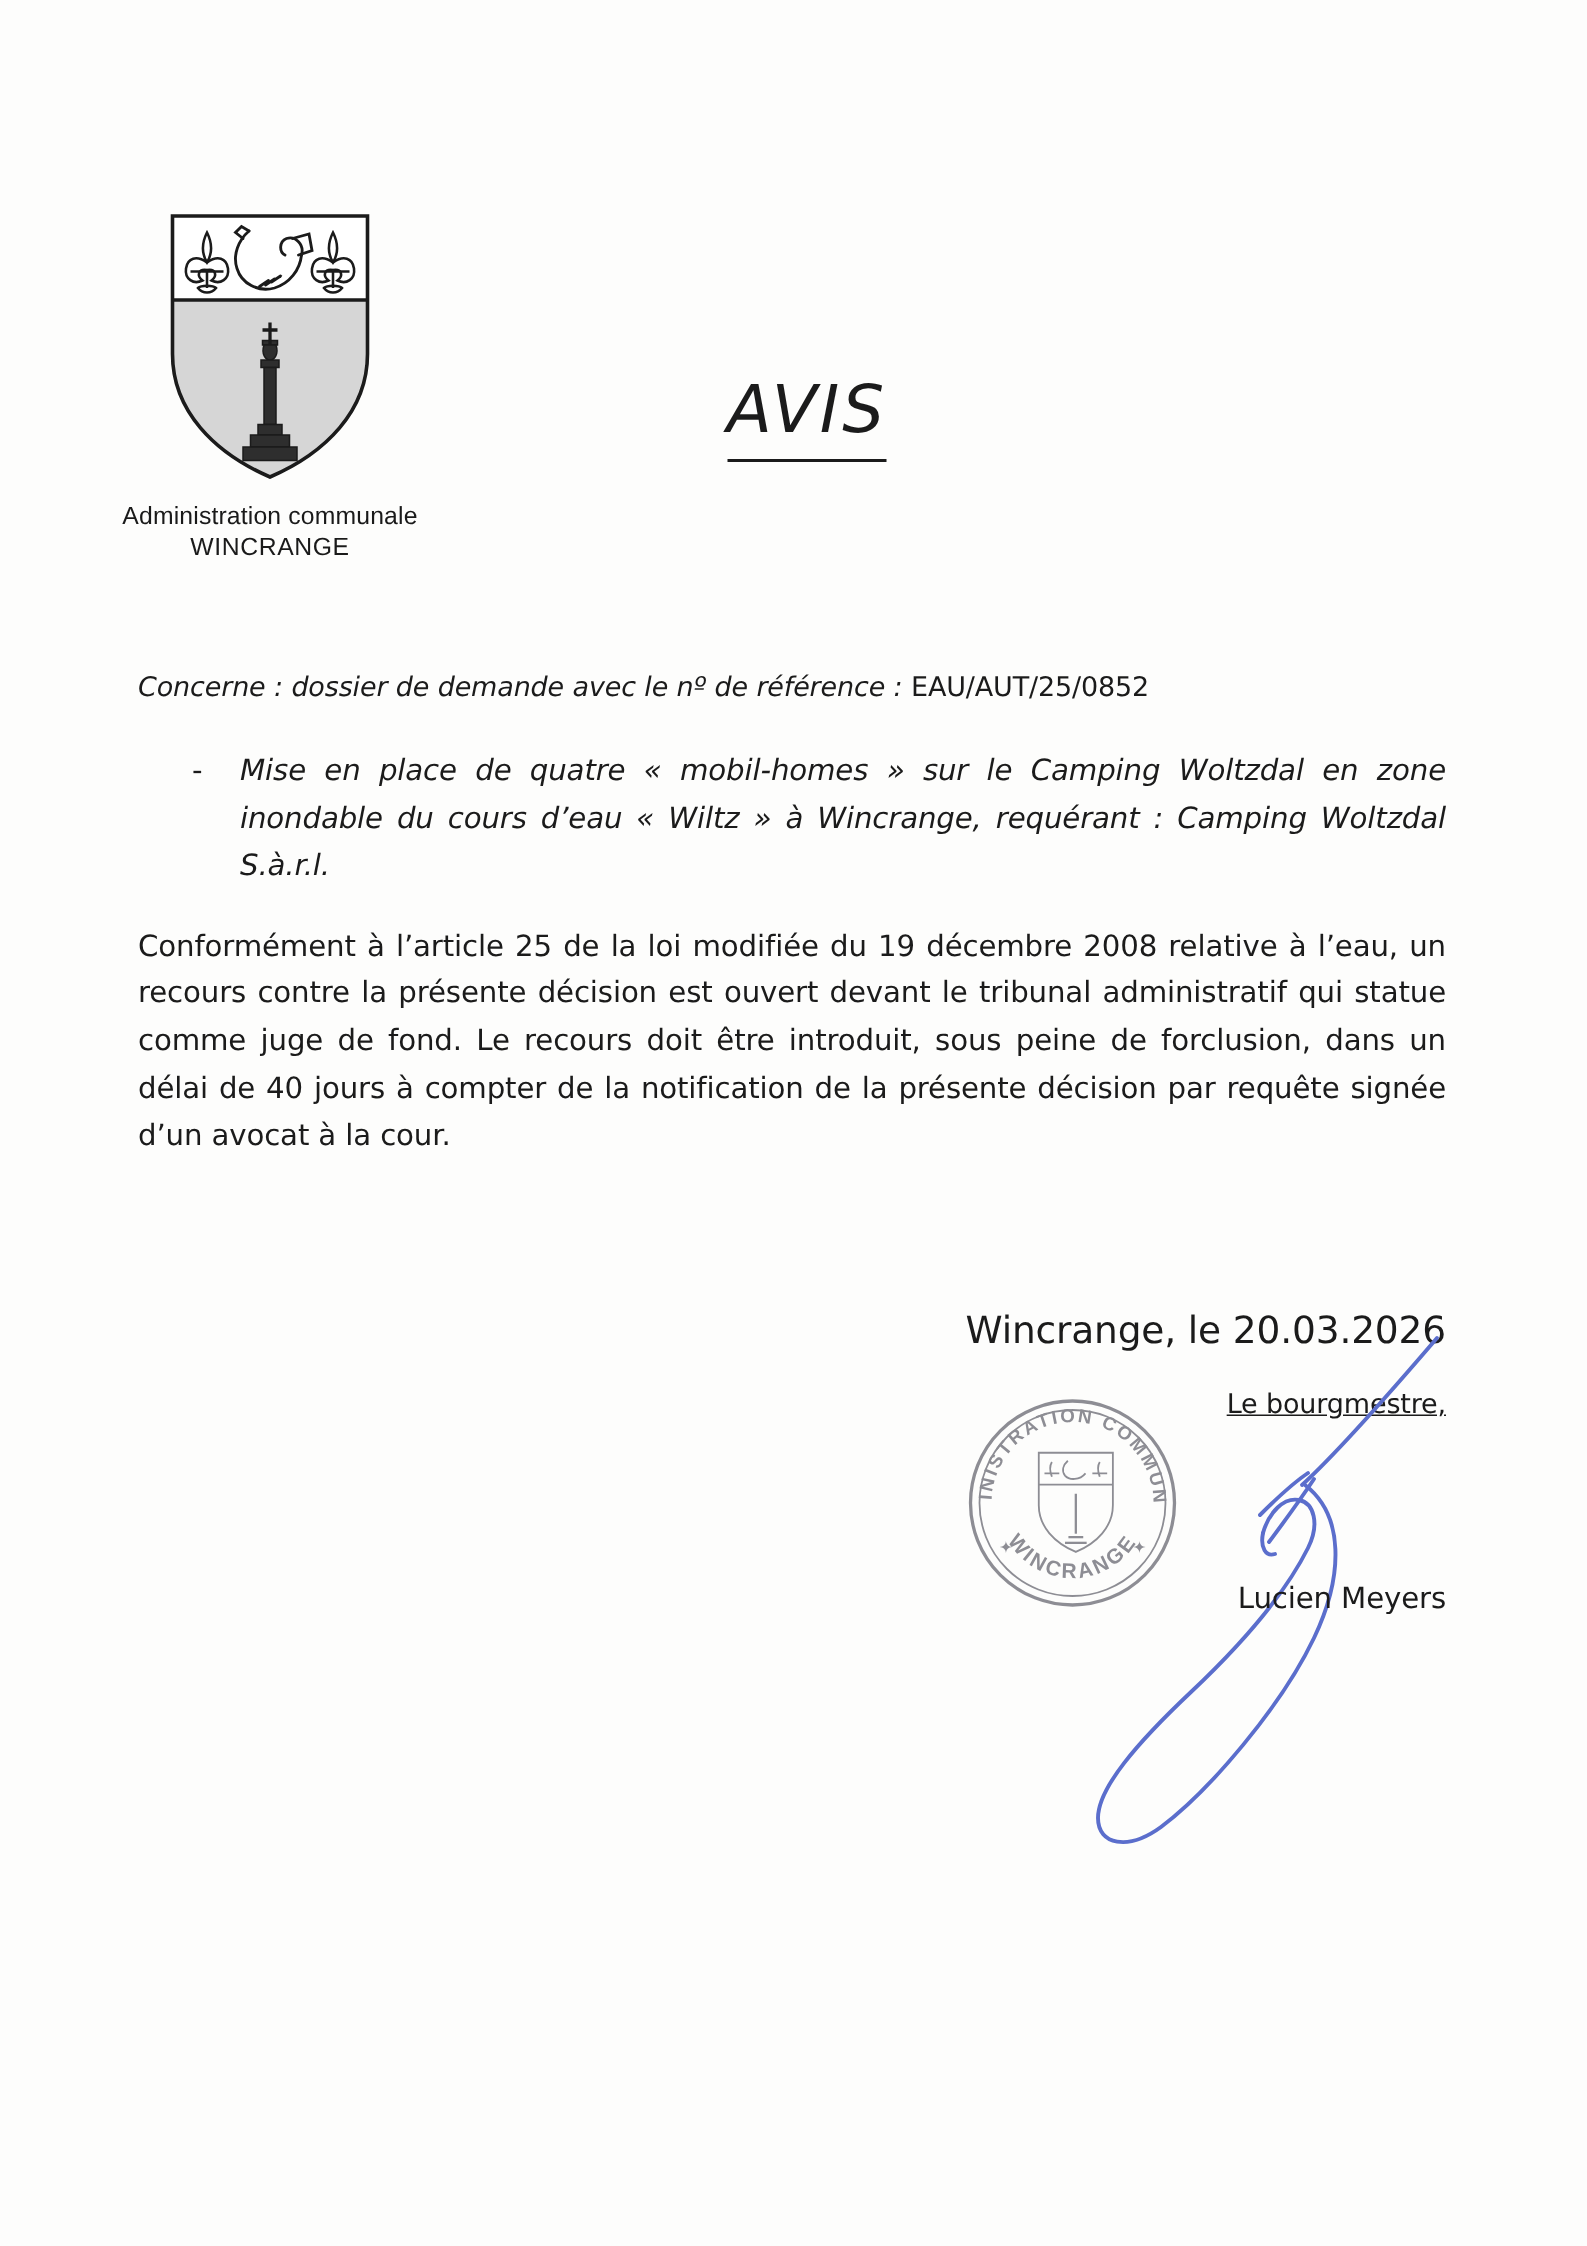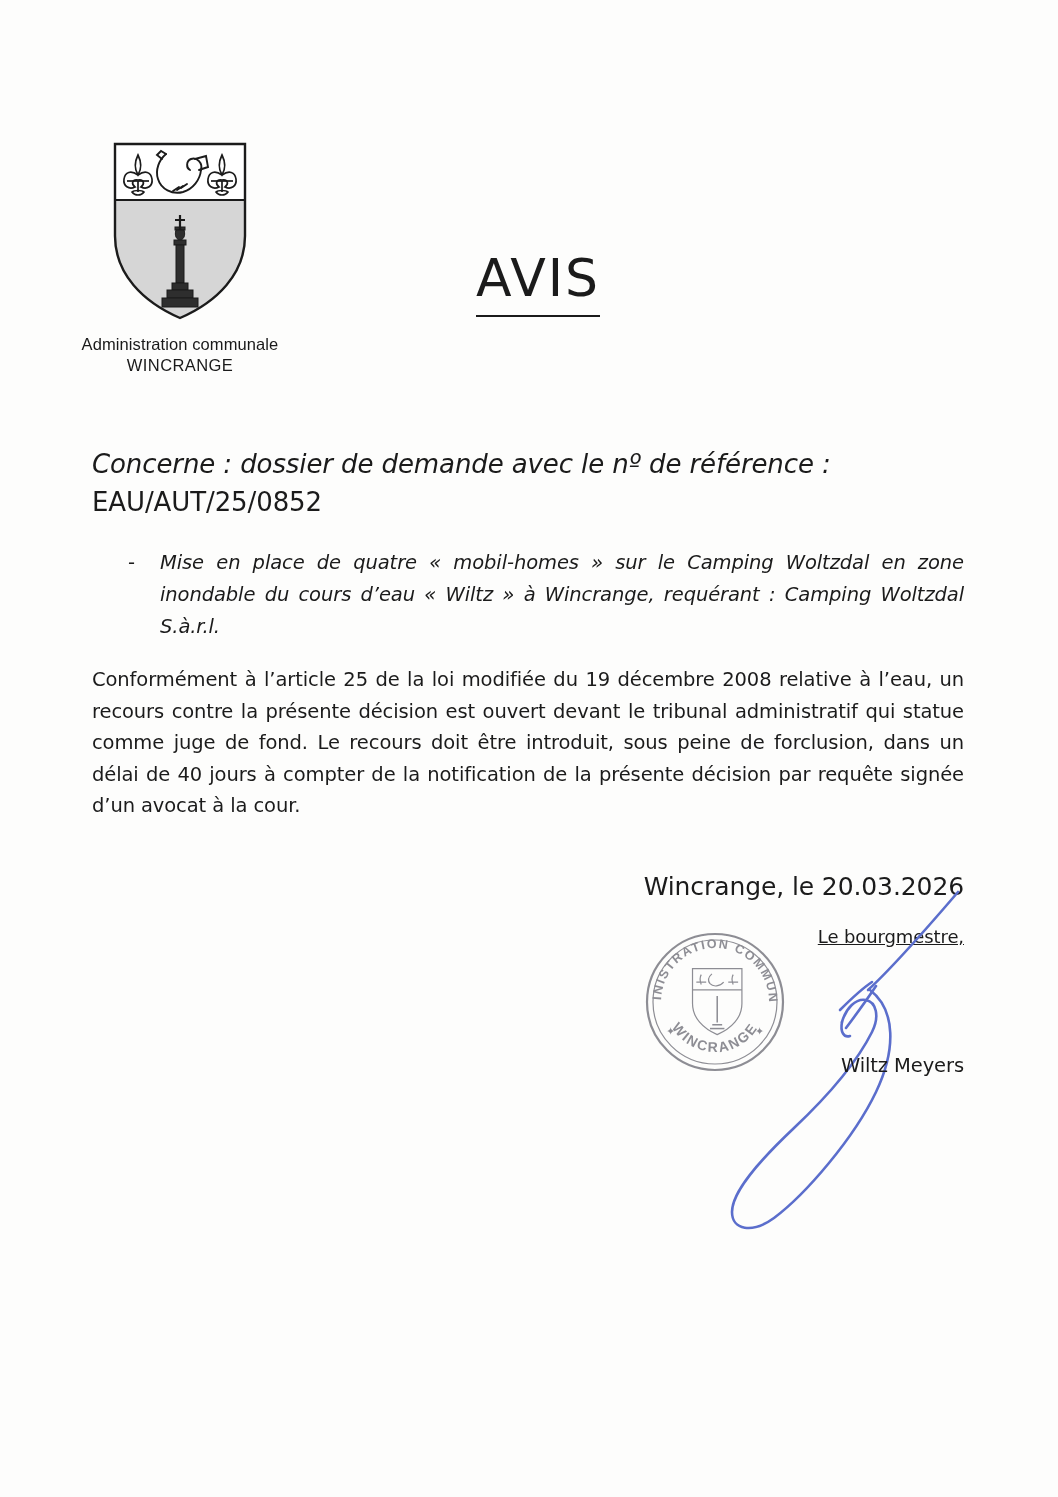--- a/index.html
+++ b/index.html
@@ -49,38 +49,39 @@
   .title-block {
     position: absolute;
     left: 0;
     top: 248px;
     width: 1058px;
     text-align: center;
   }
   .doc-title {
     display: inline-block;
     font-family: "DejaVu Sans", sans-serif;
-    font-size: 52px;
+    font-style: italic;
+    font-size: 44px;
     font-weight: 400;
     letter-spacing: 2px;
     color: #1b1b1b;
     padding-bottom: 7px;
     border-bottom: 2.6px solid #1b1b1b;
     transform: translateX(9px);
   }
 
   
   .body {
     position: absolute;
     left: 92px;
     top: 446px;
     width: 872px;
   }
   .subject {
-    font-size: 26px;
+    font-size: 18px;
     line-height: 1.45;
     margin: 0 0 26px 0;
     letter-spacing: -0.1px;
   }
   .subject .it {
     font-style: italic;
   }
   .para {
     font-size: 19.5px;
     line-height: 1.62;
@@ -302,16 +303,16 @@
                    C42 310 68 280 104 246
                    C140 212 168 178 182 150
                    C190 134 186 120 176 118
                    C166 116 156 126 152 140"></path>
 
           <path d="M152 140 C150 150 154 156 160 154"></path>
         </g>
       </svg>
     </div>
 
-    <div class="signer-name">Wiltz Meyers</div>
+    <div class="signer-name">Lucien Meyers</div>
   </div>
 
 </div>
 
 </body></html>

